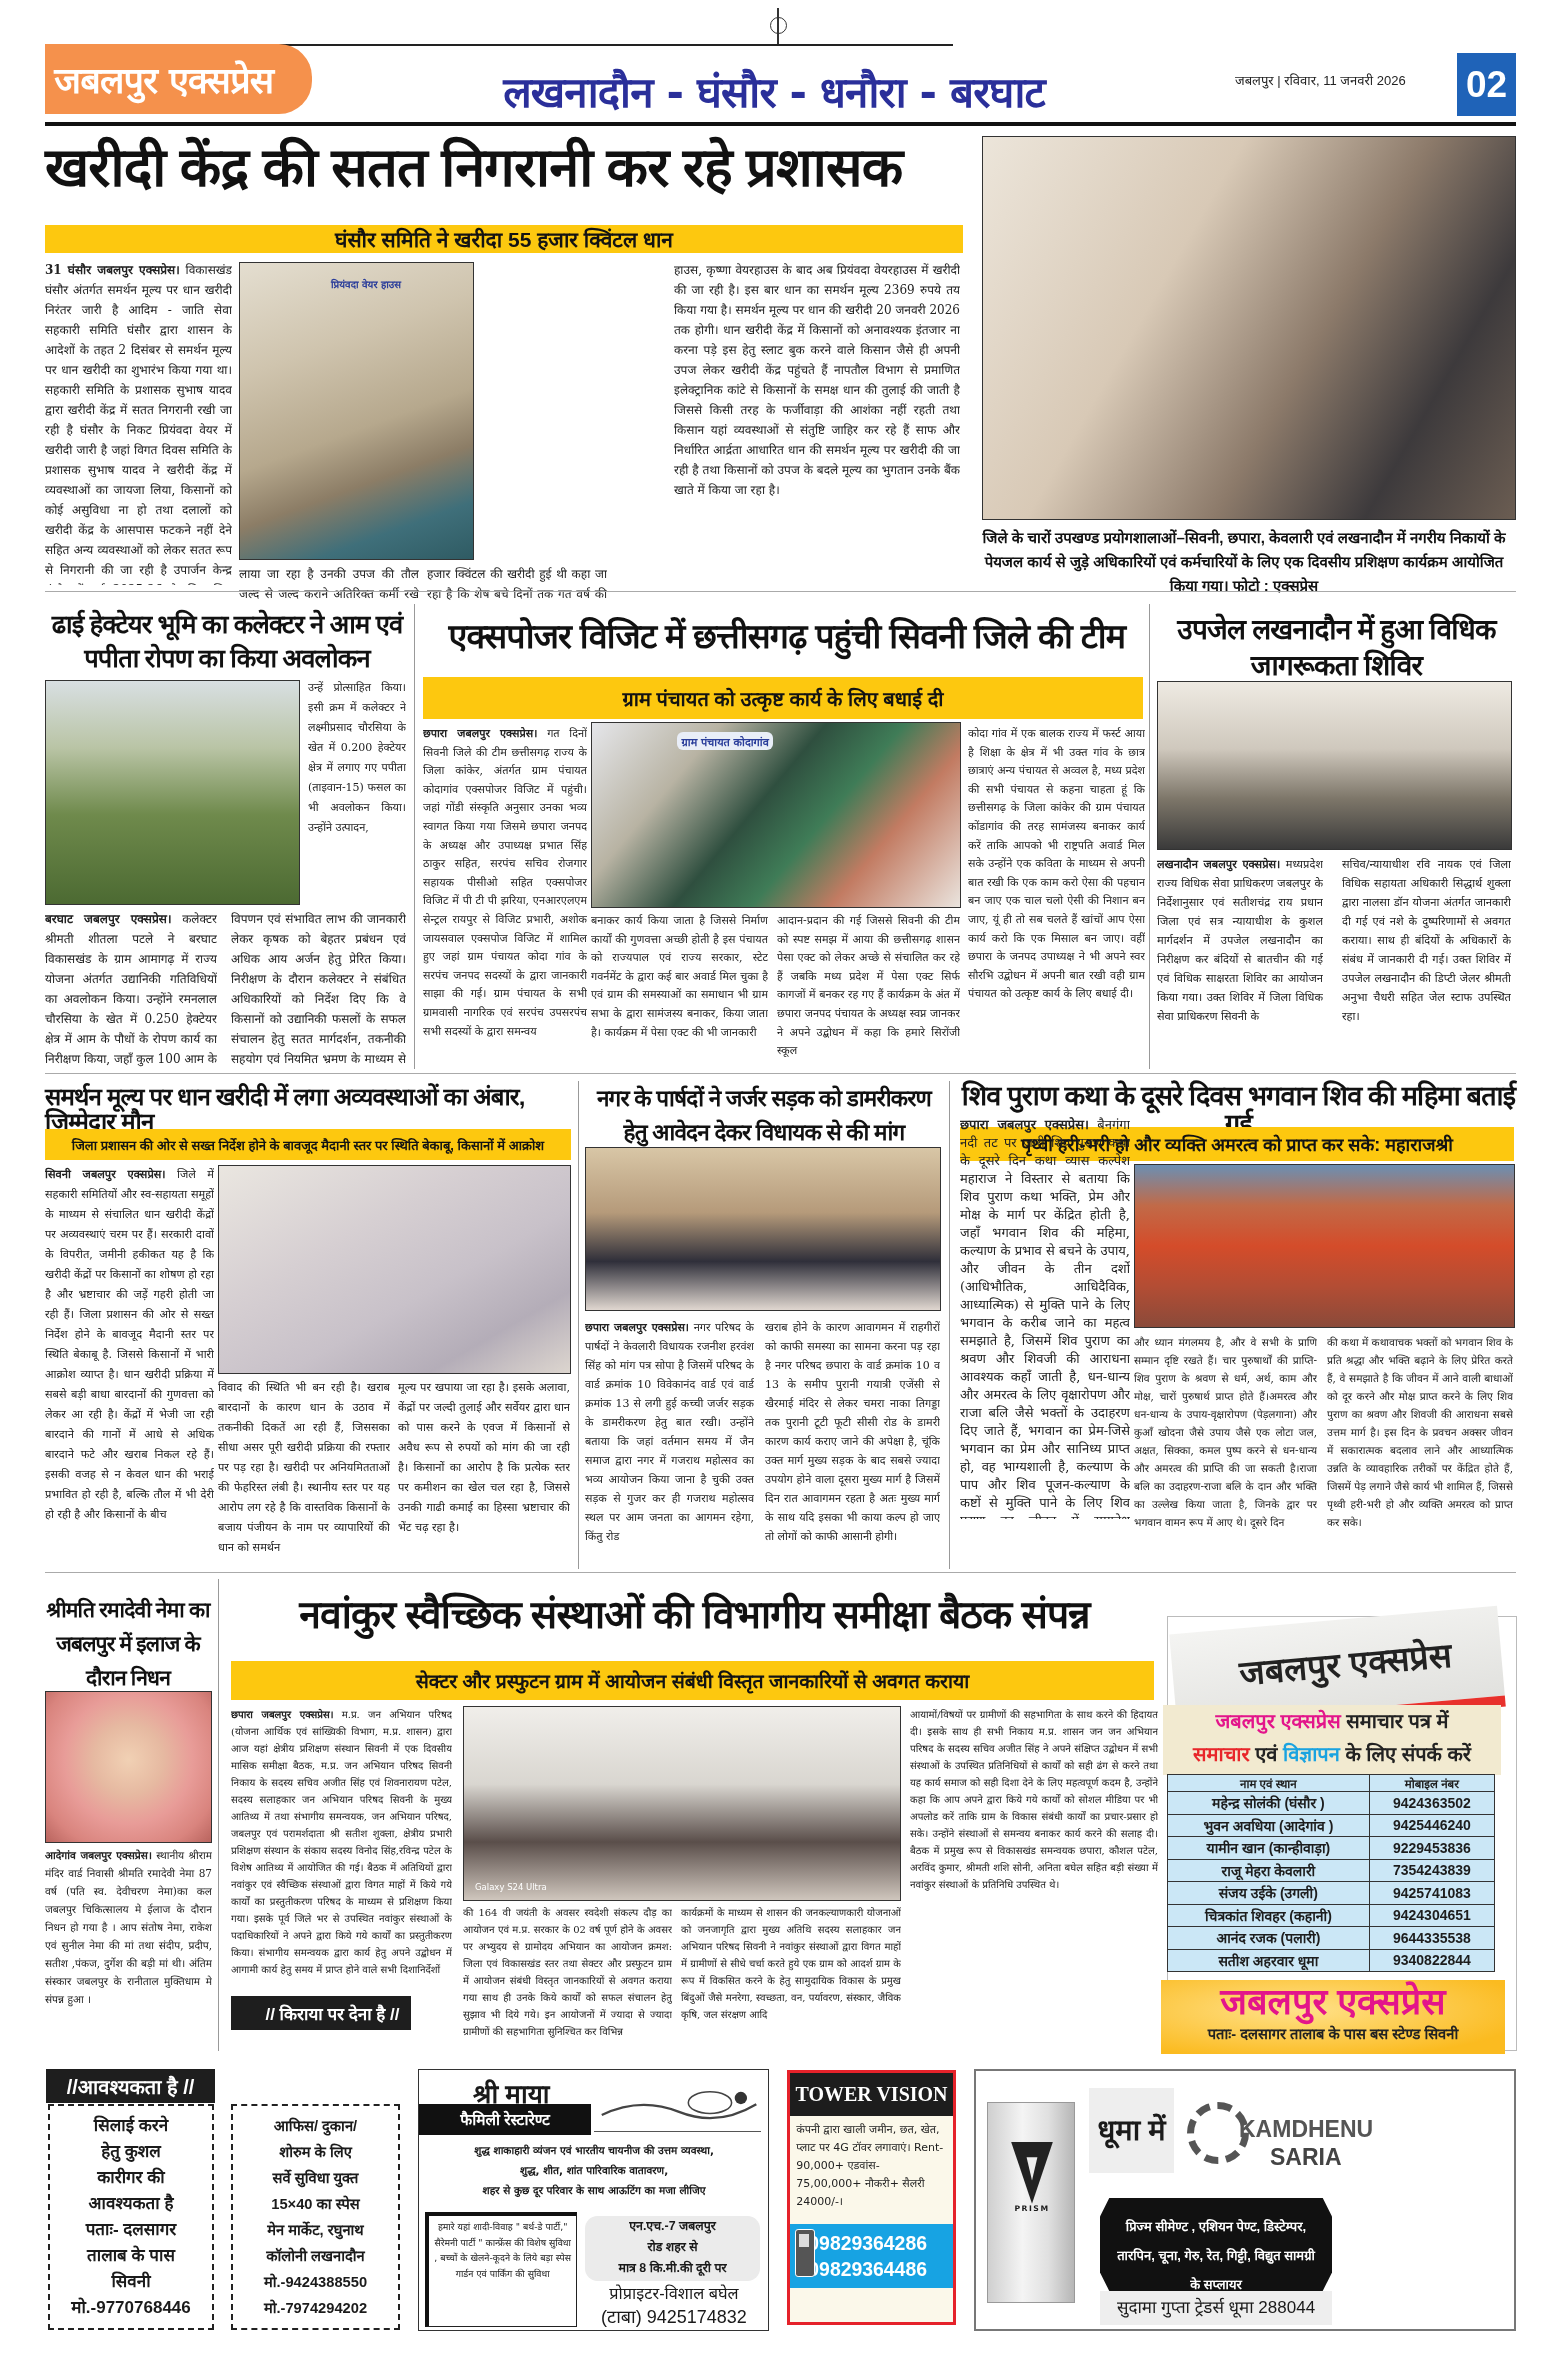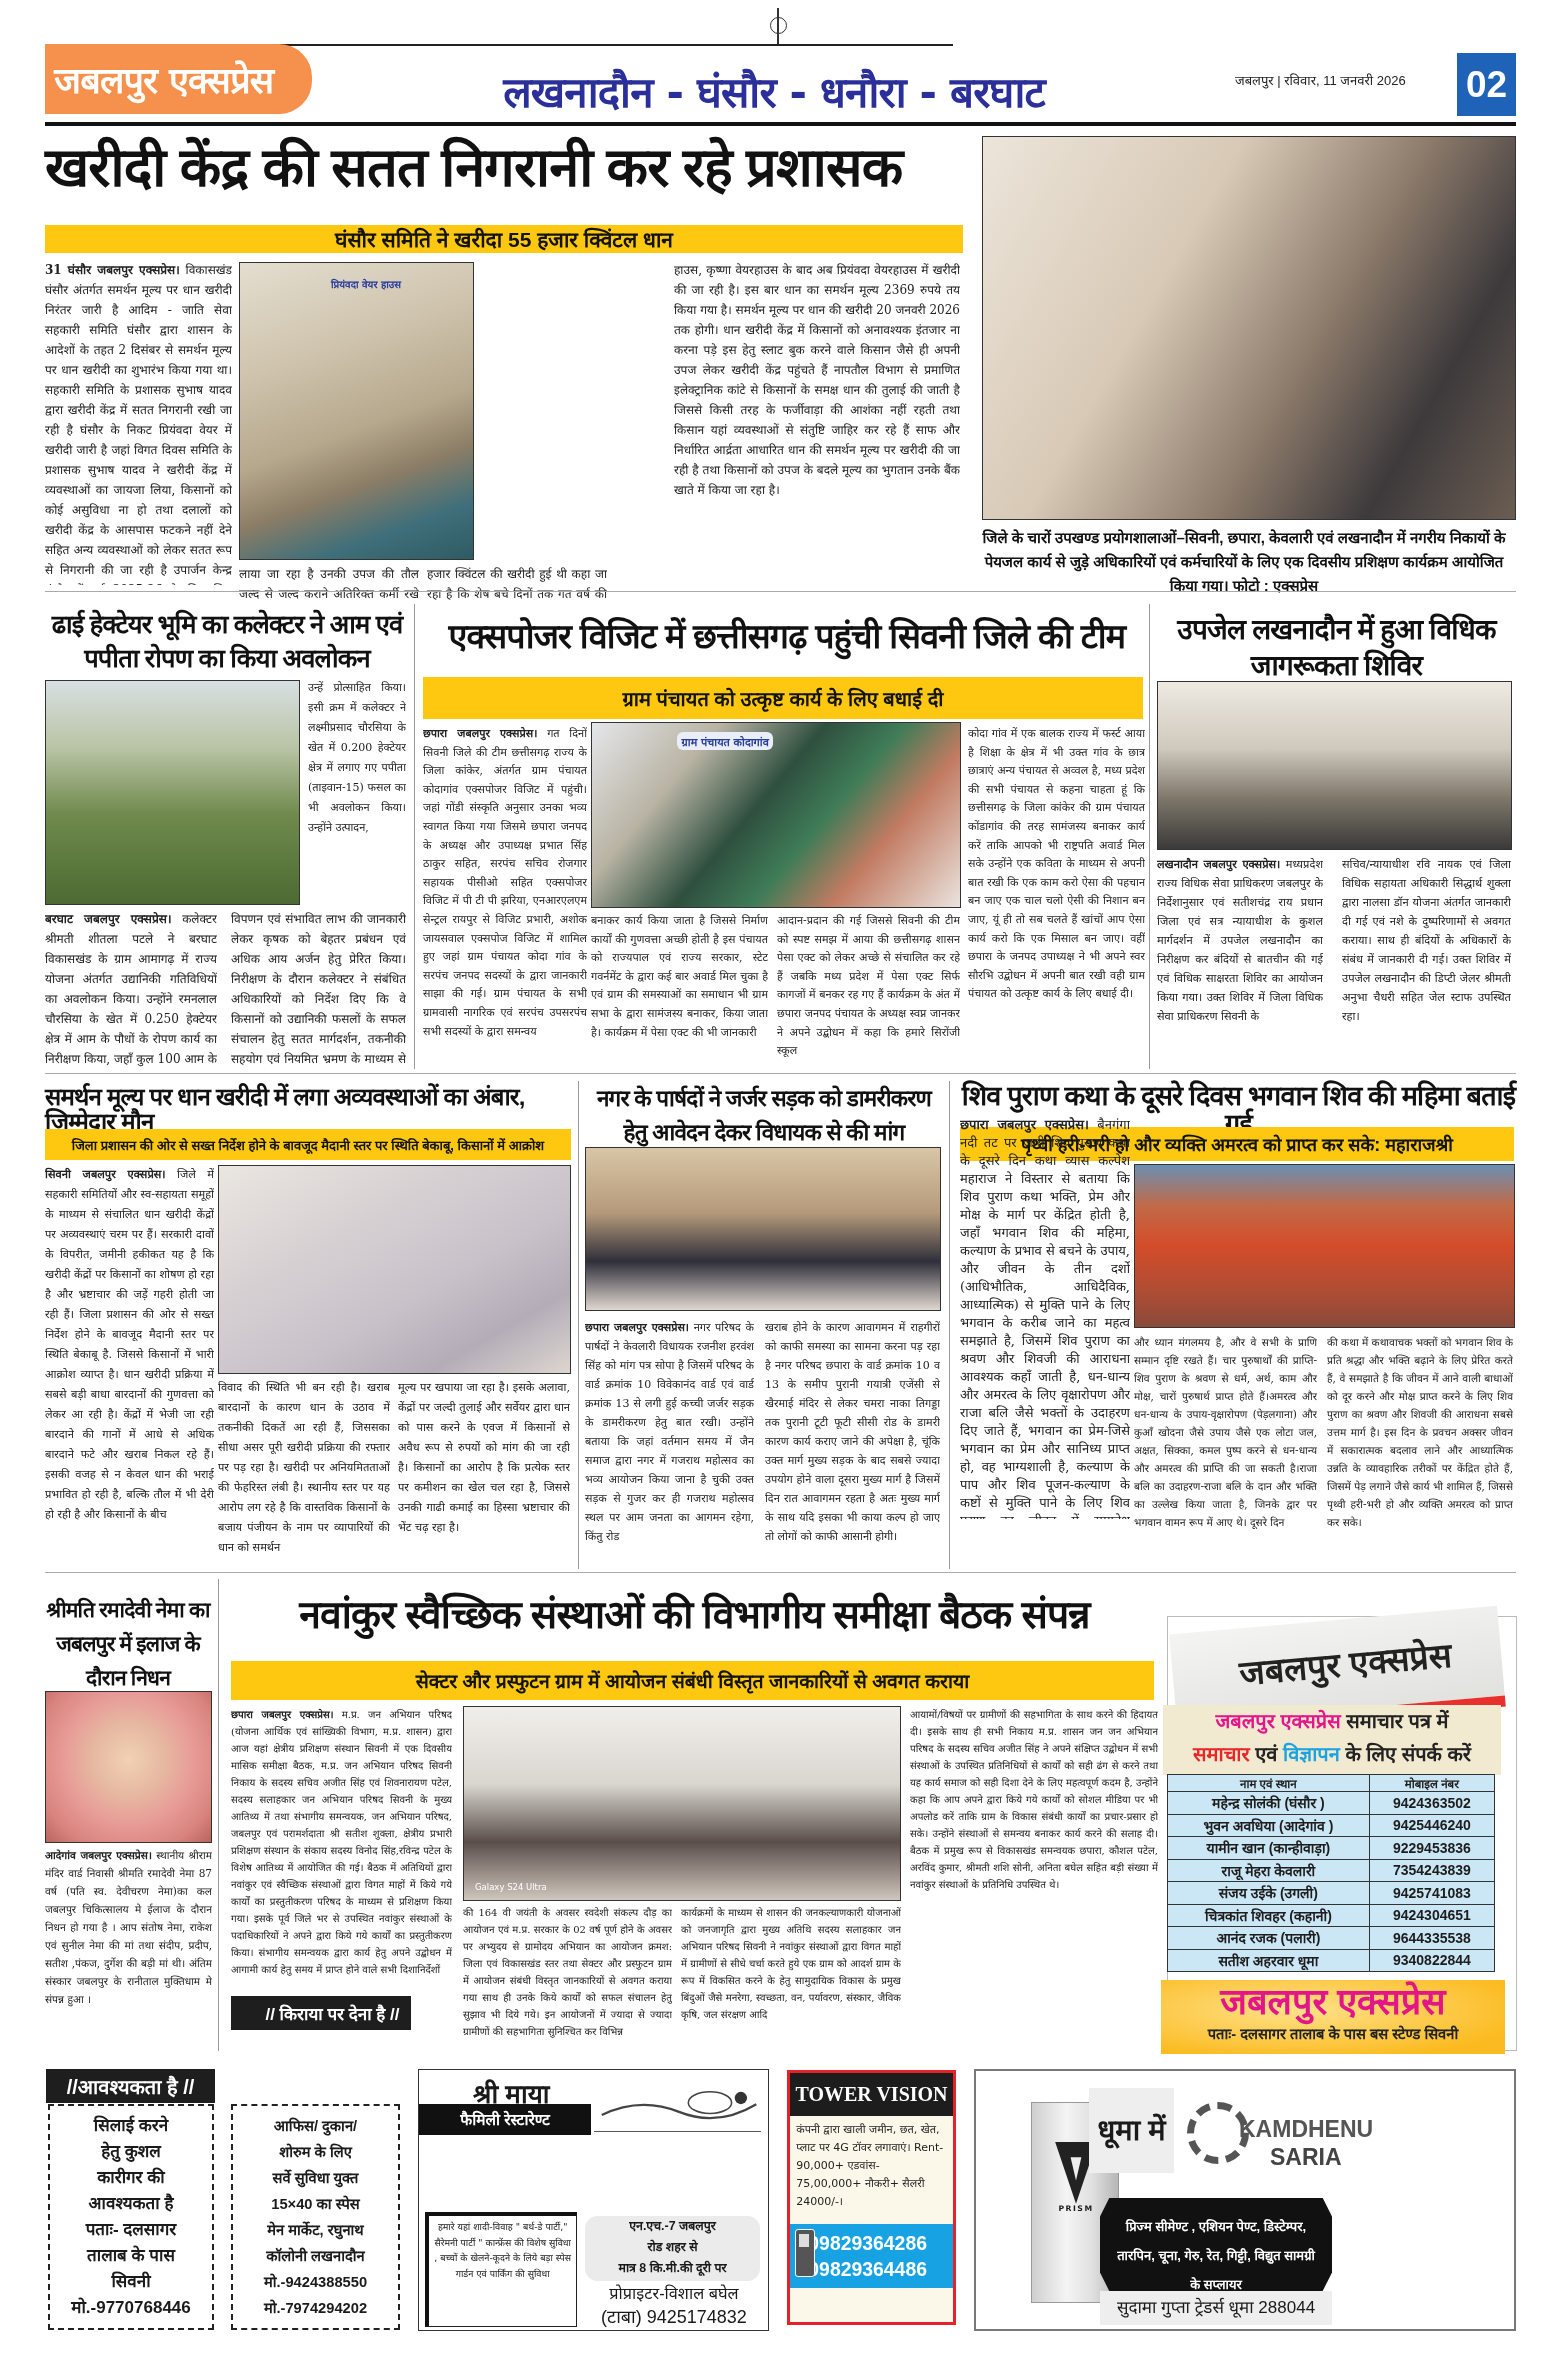--- a/index.html
+++ b/index.html
@@ -53,21 +53,21 @@
   .cls-head { background: #1e1e1e; color: #fff; text-align:center; font-weight: bold; font-family: "Liberation Sans", sans-serif; font-size: 20px; display:flex; align-items:center; justify-content:center; }
   .cls-box { border: 2.3px dashed #222; text-align:center; font-weight: bold; font-family: "Liberation Sans", sans-serif; color: #1b1b1b; display:flex; flex-direction:column; justify-content:center; }
   .ad-box { border: 1.5px solid #333; background: #fff; }
   .tower { border: 3.1px solid #e5222a; background: #fbf8ea; }
   .tower-head { background: #1d1d1d; color:#fff; font-family: "Liberation Serif", serif; font-weight:bold; font-size: 20px; text-align:center; height: 43px; line-height:43px; }
   .tower-body { font-family: "DejaVu Sans", sans-serif; font-size: 11px; line-height: 18px; padding: 4.6px 6.2px; color:#222; }
   .tower-phones { background: #17a3e3; color: #fff; font-family: "Liberation Sans", sans-serif; font-weight: bold; font-size: 19.4px; line-height: 26px; text-align: center; padding: 6.2px 7.7px 6.2px 0; position: relative; }
   .phone-icon { position:absolute; left: 4.6px; top: 4.6px; width: 20px; height: 48px; background:#555; border-radius: 3.1px; border: 1.5px solid #fff; }
   .phone-icon::before { content:""; position:absolute; left:3.9px; top:4.6px; width:9.3px; height:12.4px; background:#ddd; }
   .cement { border: 2.3px solid #777; background: #fff; }
-  .bag { background: linear-gradient(90deg,#cfcfcf,#f4f4f4 40%,#e0e0e0 70%,#b6b6b6); border: 0.8px solid #999; margin-left: 44px; }
+  .bag { background: linear-gradient(90deg,#cfcfcf,#f4f4f4 40%,#e0e0e0 70%,#b6b6b6); border: 0.8px solid #999; }
   .supplier { background: #111; color: #fff; font-family: "Liberation Sans", sans-serif; font-weight: bold; font-size: 16.3px; line-height: 26px; text-align:center; clip-path: polygon(4% 0,96% 0,100% 20%,100% 80%,96% 100%,4% 100%,0 80%,0 20%); }
 </style>
 </head>
 <body>
 
 <div class="abs crop-mark"></div>
 <div class="abs crop-circle"></div>
 <div class="abs top-rule"></div>
 
 <div class="abs brand">जबलपुर एक्सप्रेस</div>
@@ -268,20 +268,25 @@
 <div class="abs ad-box" style="left:418px;top:2069px;width:351px;height:262px;">
   <div style="position:absolute;left:54px;top:4.6px;font-family:'Liberation Sans',sans-serif;font-weight:bold;font-size:26px;">श्री माया</div>
   <div style="position:absolute;left:0;top:34px;width:172px;height:31px;background:#111;color:#fff;font-weight:bold;font-size:15.5px;text-align:center;line-height:31px;font-family:'Liberation Sans',sans-serif;">फैमिली रेस्टारेण्ट</div>
   <div style="position:absolute;left:175px;top:11px;width:167px;height:51px;border-bottom:1.5px solid #555;">
     <svg width="167" height="51" viewBox="0 0 216 66">
         <path d="M10 44 Q60 20 110 40 T210 30" stroke="#444" stroke-width="3" fill="none"></path>
         <ellipse cx="150" cy="28" rx="28" ry="14" fill="none" stroke="#444" stroke-width="2"></ellipse>
         <circle cx="190" cy="22" r="8" fill="#333"></circle>
       </svg>
   </div>
+  <div style="position:absolute;left:4.6px;top:70px;width:341px;text-align:center;font-size:10.5px;line-height:20px;font-weight:bold;font-family:'DejaVu Sans',sans-serif;" id="rest-desc">
+      <div>शुद्ध शाकाहारी व्यंजन एवं भारतीय चायनीज की उत्तम व्यवस्था,</div>
+      <div>शुद्ध, शीत, शांत पारिवारिक वातावरण,</div>
+      <div>शहर से कुछ दूर परिवार के साथ आऊटिंग का मजा लीजिए</div>
+    </div>
   <div style="position:absolute;left:6.2px;top:142px;width:152px;height:115px;border:1.5px solid #222;border-left:4.6px solid #111;border-top:4.6px solid #111;font-size:9.3px;line-height:15.5px;text-align:center;padding:3.1px;font-family:'DejaVu Sans',sans-serif;">हमारे यहां शादी-विवाह " बर्थ-डे पार्टी," सैरेमनी पार्टी " कान्फ्रेंस की विशेष सुविधा , बच्चों के खेलने-कूदने के लिये बड़ा स्पेस गार्डन एवं पार्किंग की सुविधा</div>
   <div style="position:absolute;left:166px;top:146px;width:175px;height:65px;background:#ebebeb;border-radius:12.4px;text-align:center;font-weight:bold;font-size:12.4px;line-height:21px;font-family:'Liberation Sans',sans-serif;" id="rest-loc">
       <div>एन.एच.-7 जबलपुर</div>
       <div>रोड शहर से</div>
       <div>मात्र 8 कि.मी.की दूरी पर</div>
     </div>
   <div style="position:absolute;left:166px;top:212px;width:178px;text-align:center;font-size:16.3px;font-family:'Liberation Sans',sans-serif;">प्रोप्राइटर-विशाल बघेल</div>
   <div style="position:absolute;left:166px;top:234px;width:178px;text-align:center;font-size:18px;font-family:'Liberation Sans',sans-serif;">(टाबा) 9425174832</div>
 </div>
 

